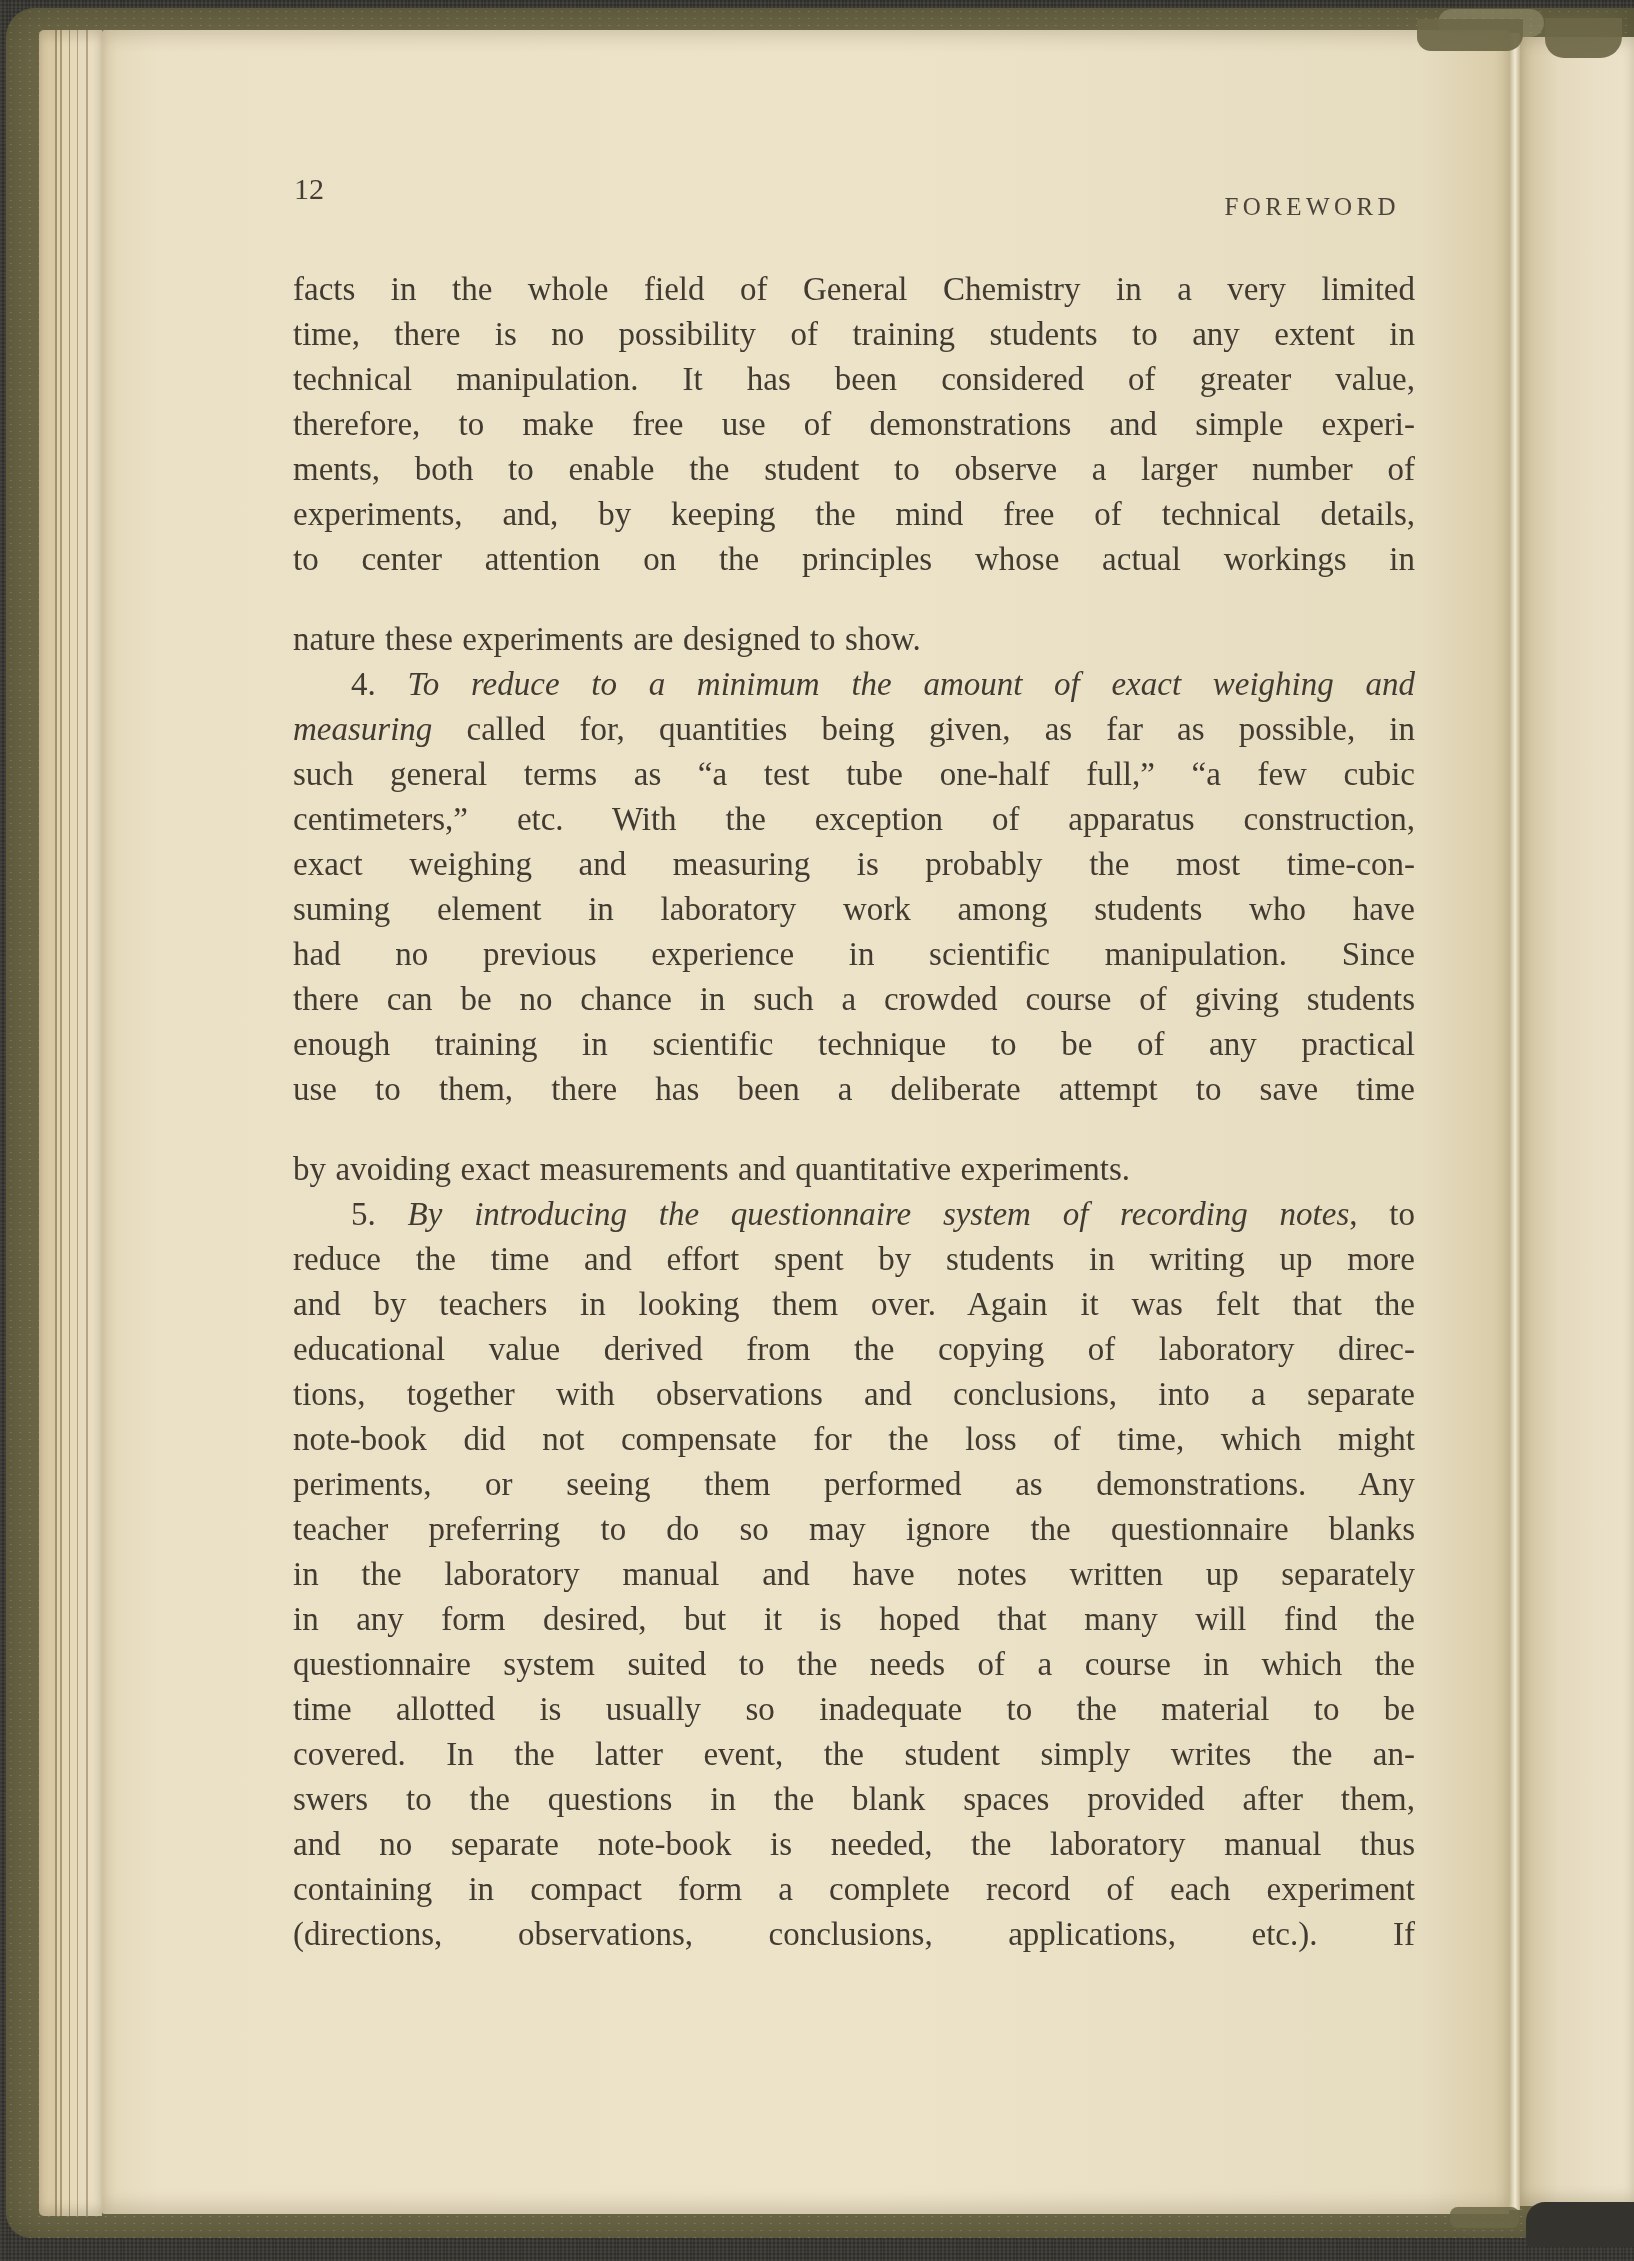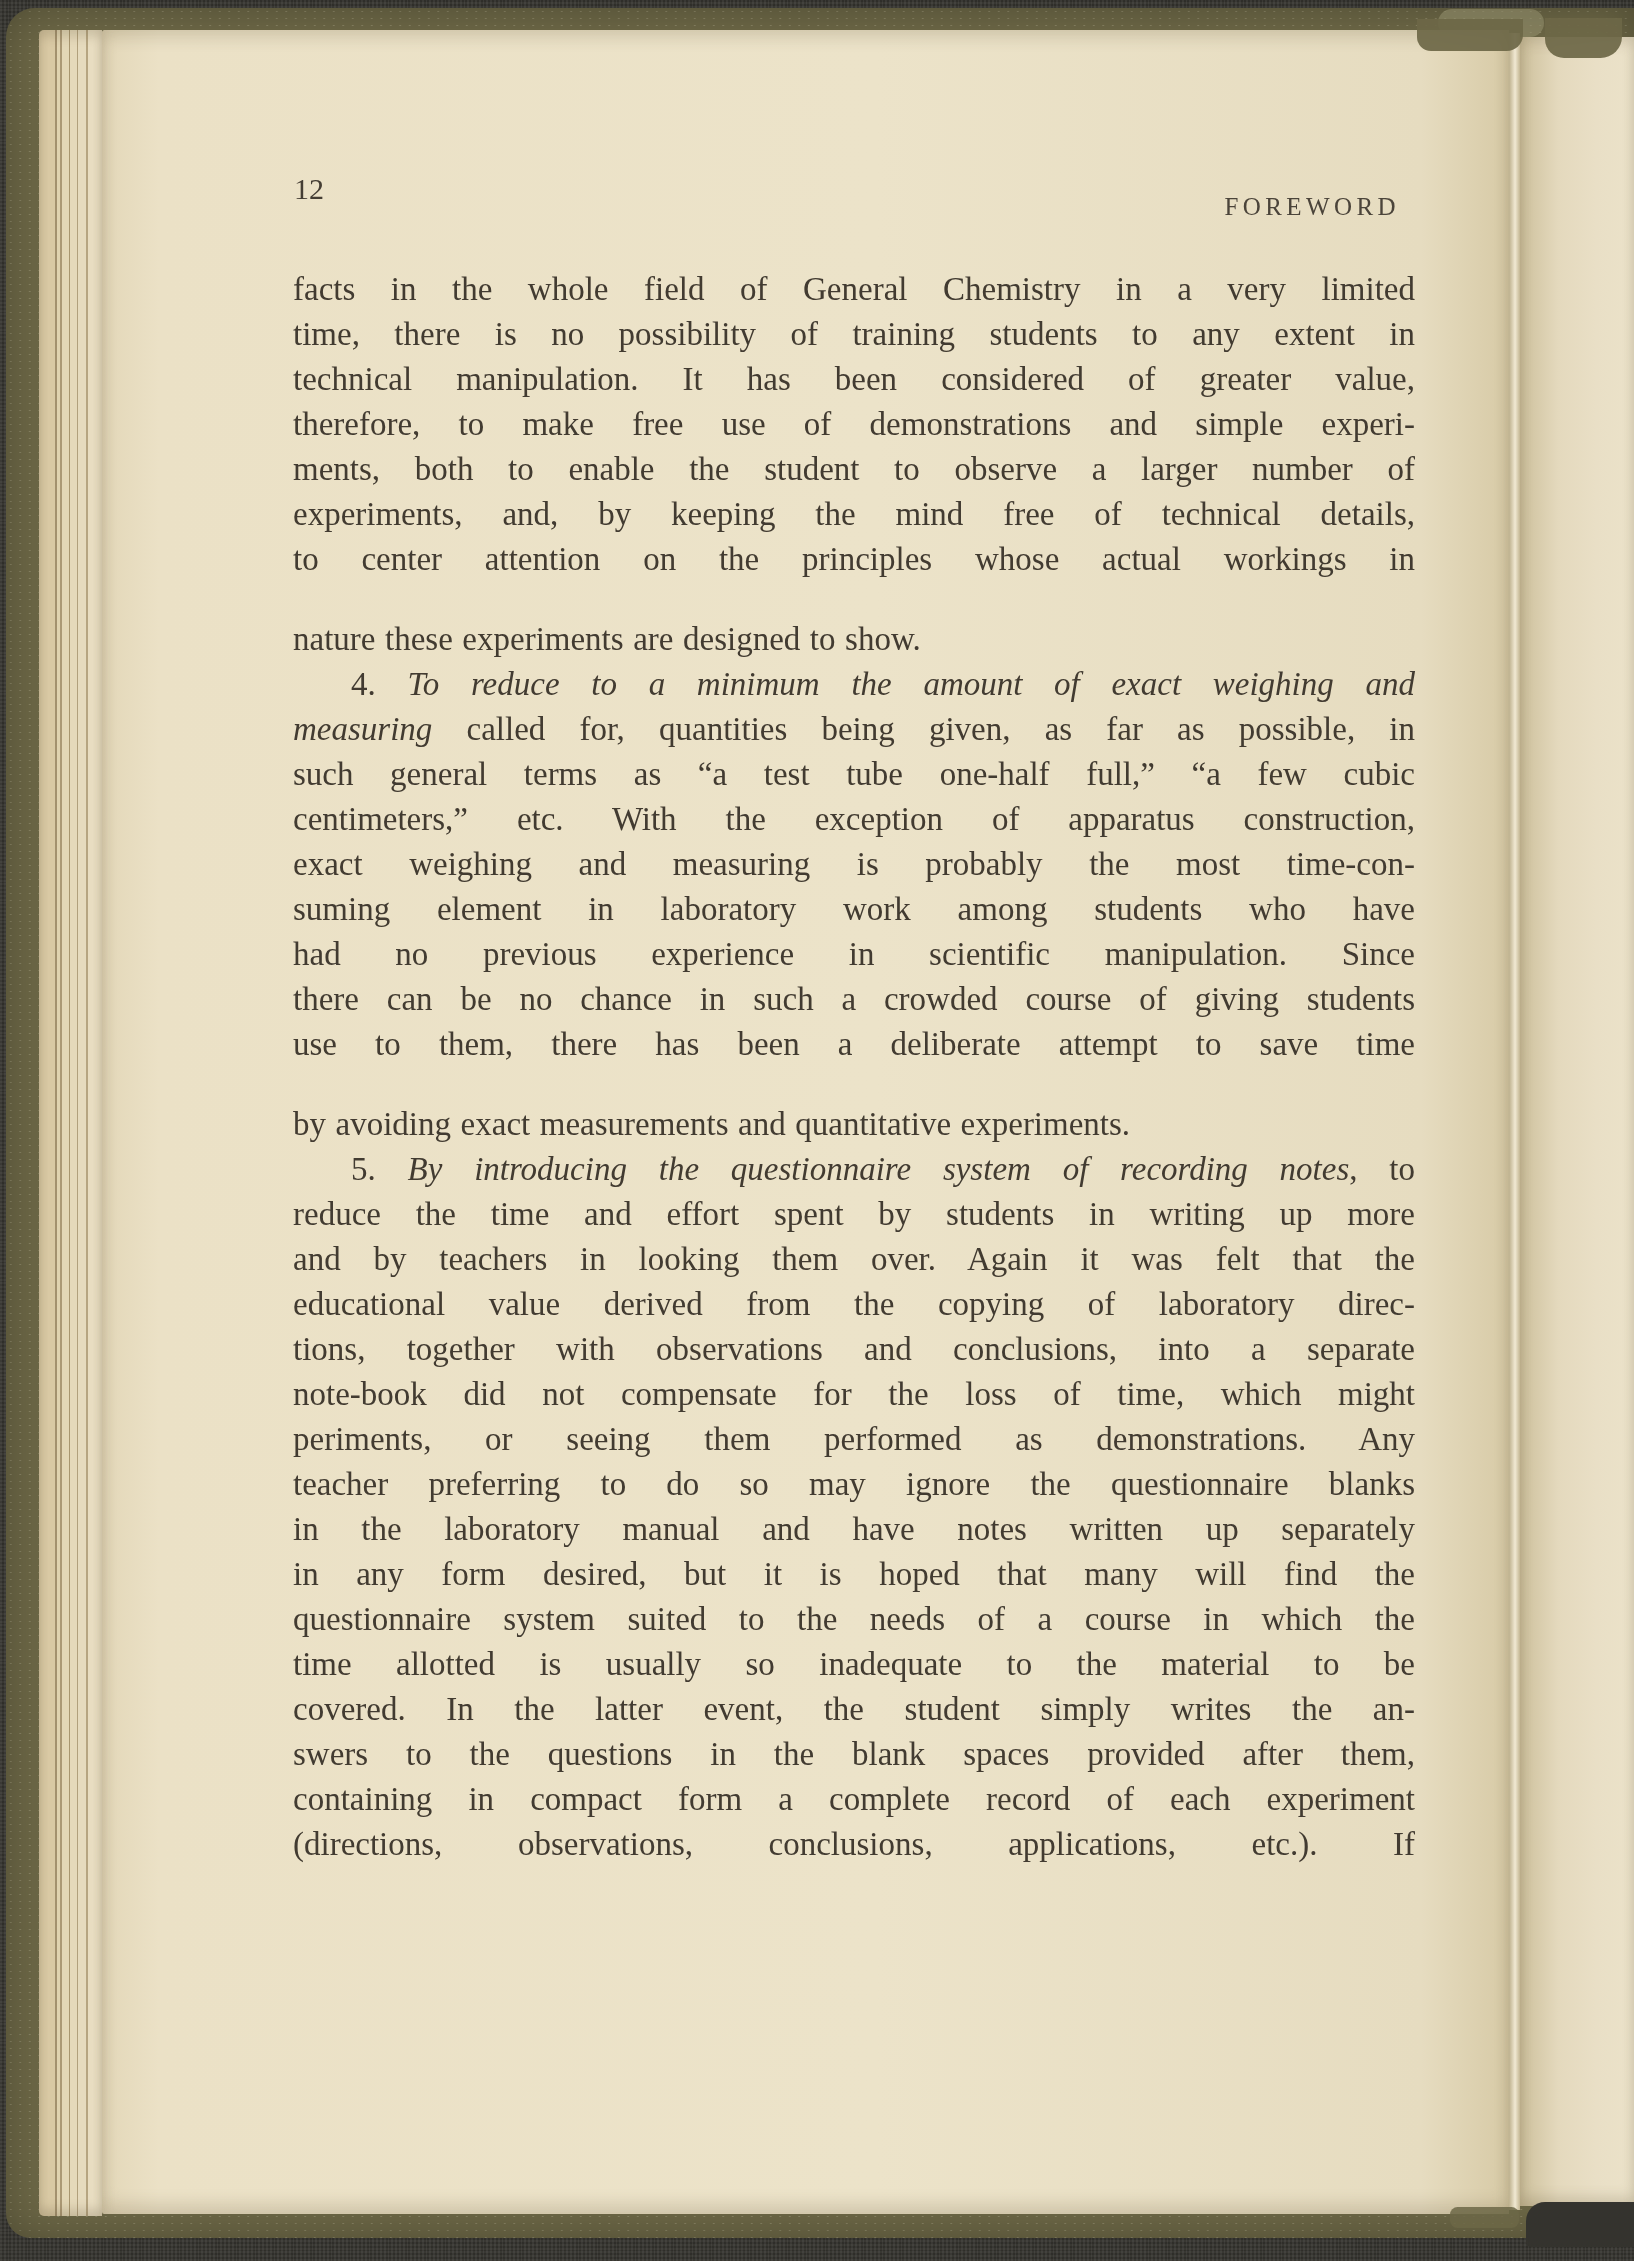--- a/index.html
+++ b/index.html
@@ -104,33 +104,35 @@
       <div class="line"><span>to center attention on the principles whose actual workings in</span></div>
       <div class="line ragged"><span>nature these experiments are designed to show.</span></div>
       <div class="line indent"><span>4. </span><span class="it">To reduce to a minimum the amount of exact weighing and</span></div>
       <div class="line"><span class="it">measuring</span><span> called for, quantities being given, as far as possible, in</span></div>
       <div class="line"><span>such general terms as “a test tube one-half full,” “a few cubic</span></div>
       <div class="line"><span>centimeters,” etc.  With the exception of apparatus construction,</span></div>
       <div class="line"><span>exact weighing and measuring is probably the most time-con-</span></div>
       <div class="line"><span>suming element in laboratory work among students who have</span></div>
       <div class="line"><span>had no previous experience in scientific manipulation.  Since</span></div>
       <div class="line"><span>there can be no chance in such a crowded course of giving students</span></div>
+      <div class="line"><span>enough training in scientific technique to be of any practical</span></div>
       <div class="line"><span>use to them, there has been a deliberate attempt to save time</span></div>
       <div class="line ragged"><span>by avoiding exact measurements and quantitative experiments.</span></div>
       <div class="line indent"><span>5. </span><span class="it">By introducing the questionnaire system of recording notes</span><span>, to</span></div>
       <div class="line"><span>reduce the time and effort spent by students in writing up more</span></div>
       <div class="line"><span>and by teachers in looking them over.  Again it was felt that the</span></div>
       <div class="line"><span>educational value derived from the copying of laboratory direc-</span></div>
       <div class="line"><span>tions, together with observations and conclusions, into a separate</span></div>
       <div class="line"><span>note-book did not compensate for the loss of time, which might</span></div>
       <div class="line"><span>periments, or seeing them performed as demonstrations.  Any</span></div>
       <div class="line"><span>teacher preferring to do so may ignore the questionnaire blanks</span></div>
       <div class="line"><span>in the laboratory manual and have notes written up separately</span></div>
       <div class="line"><span>in any form desired, but it is hoped that many will find the</span></div>
       <div class="line"><span>questionnaire system suited to the needs of a course in which the</span></div>
       <div class="line"><span>time allotted is usually so inadequate to the material to be</span></div>
       <div class="line"><span>covered.  In the latter event, the student simply writes the an-</span></div>
       <div class="line"><span>swers to the questions in the blank spaces provided after them,</span></div>
+      <div class="line"><span>and no separate note-book is needed, the laboratory manual thus</span></div>
       <div class="line"><span>containing in compact form a complete record of each experiment</span></div>
       <div class="line"><span>(directions, observations, conclusions, applications, etc.).  If</span></div>
     </div>
 </div>
 
 
 </body></html>

